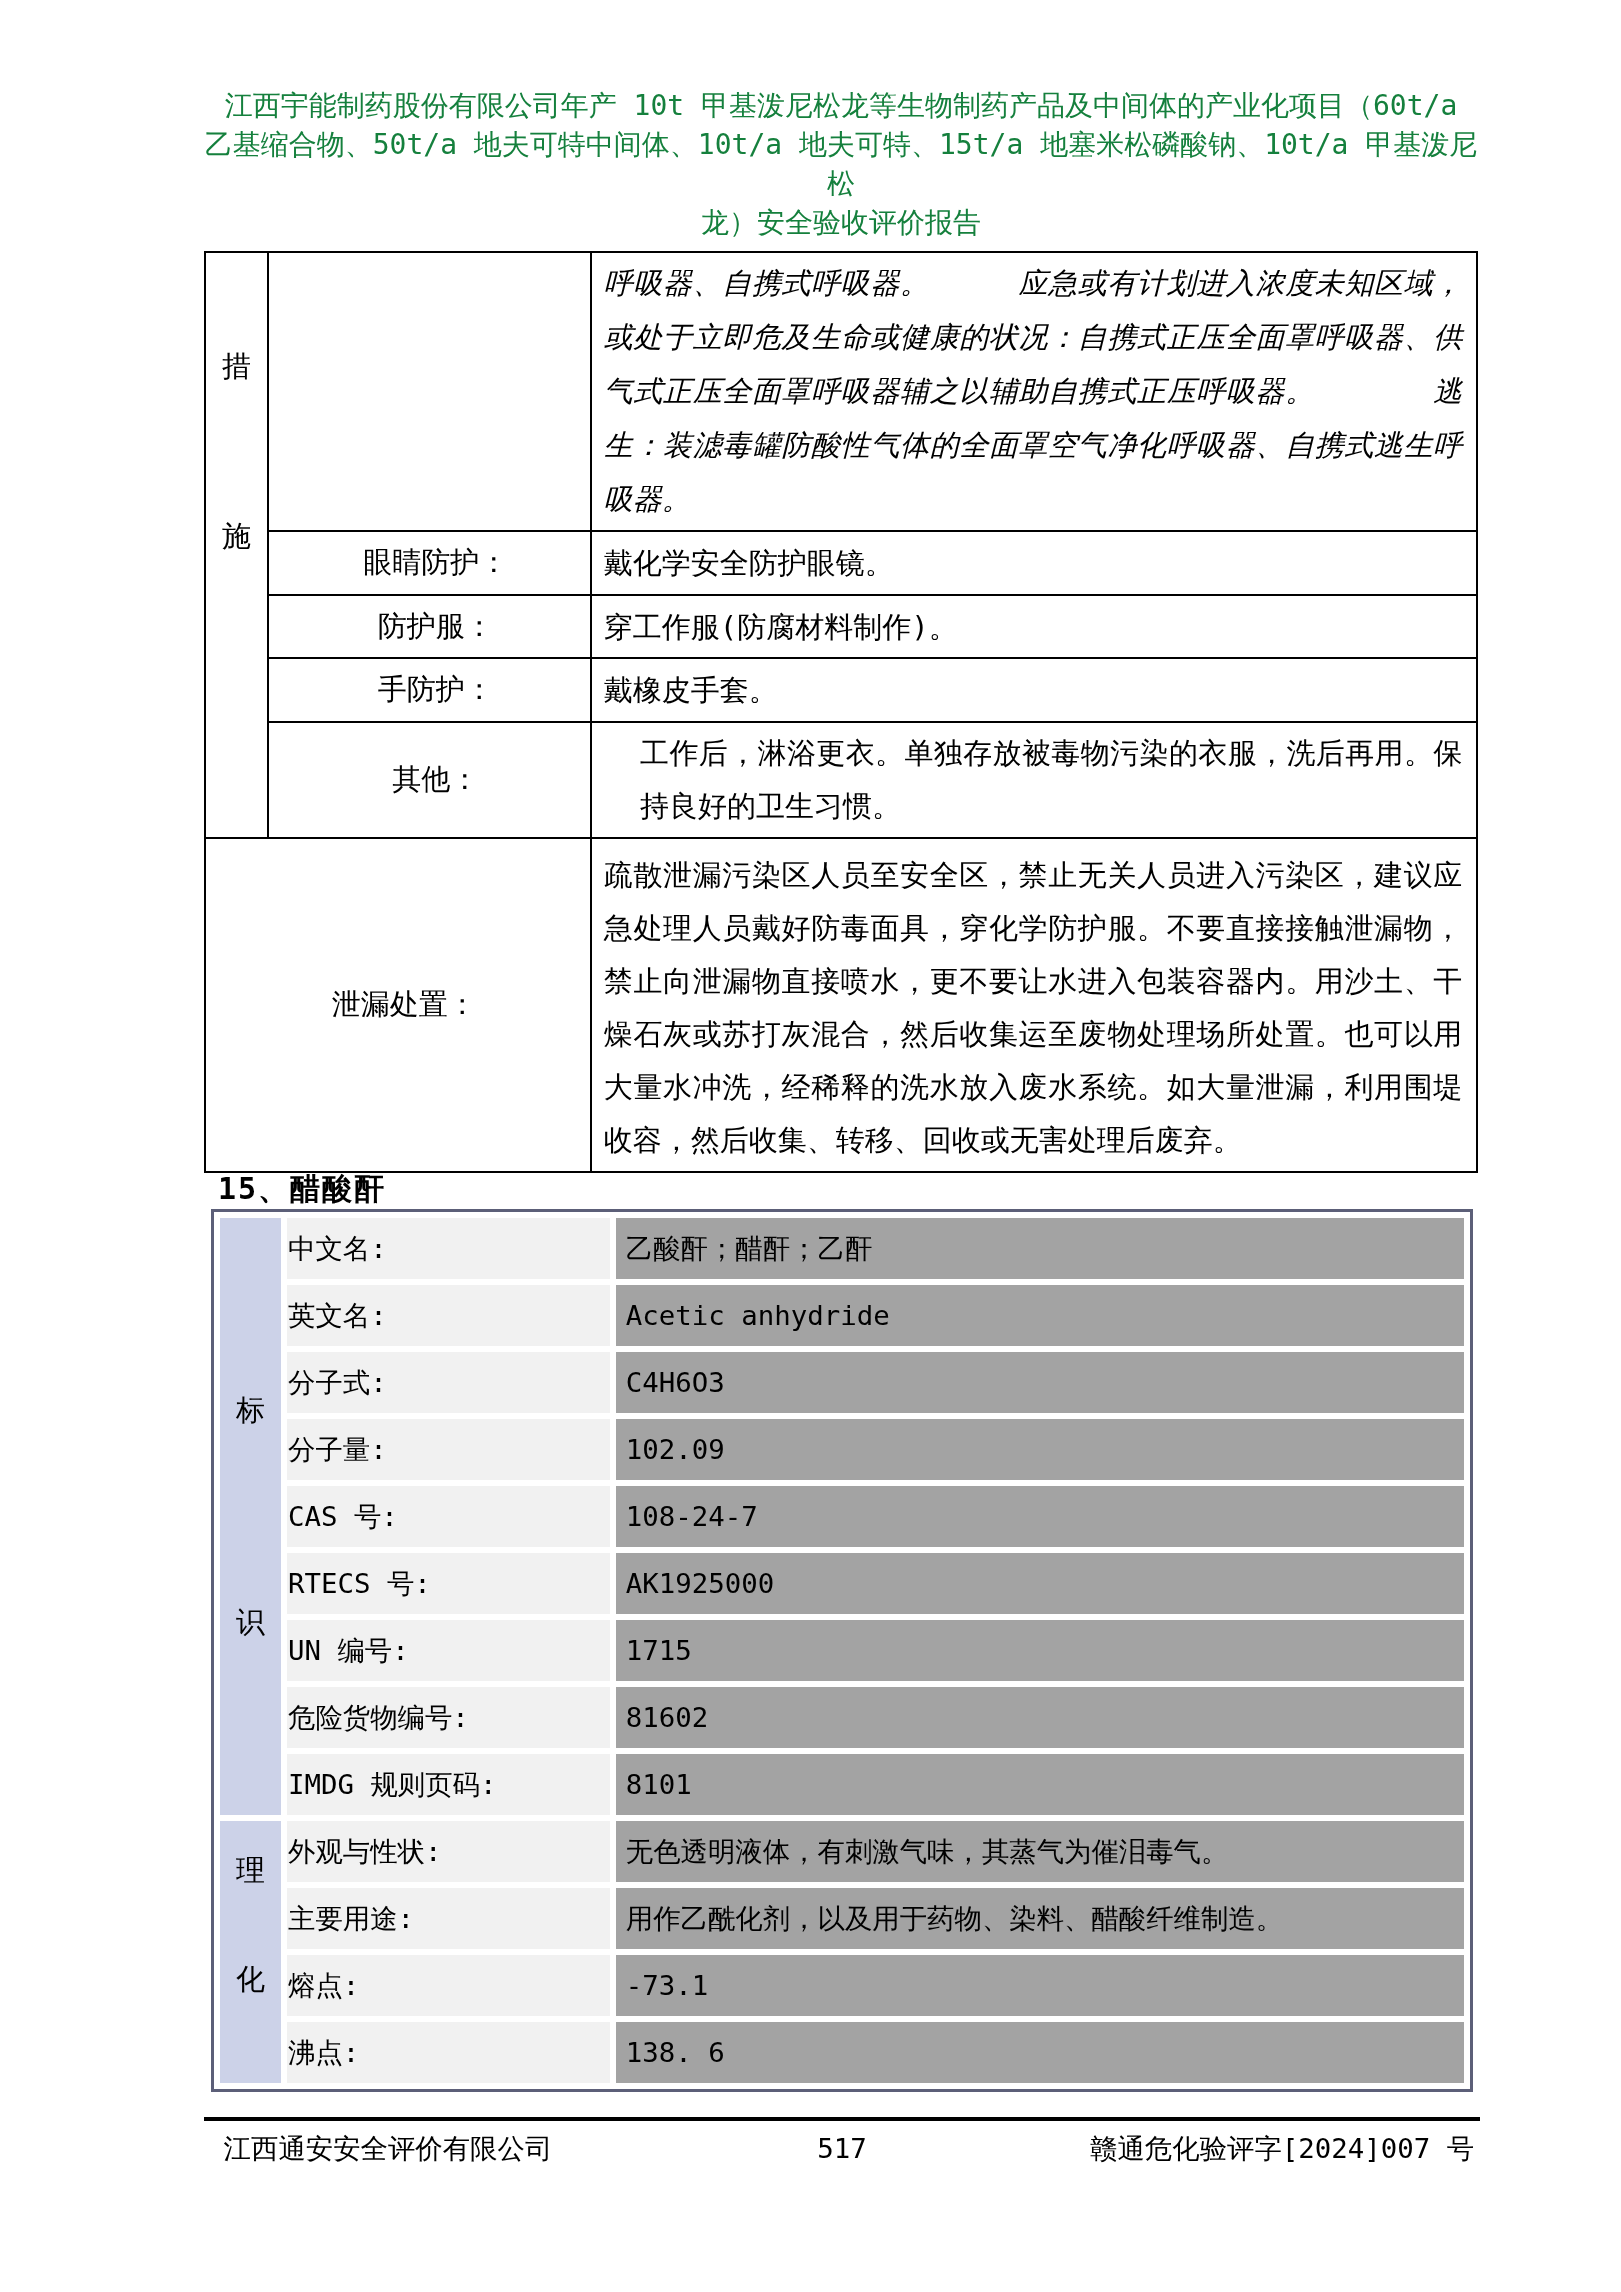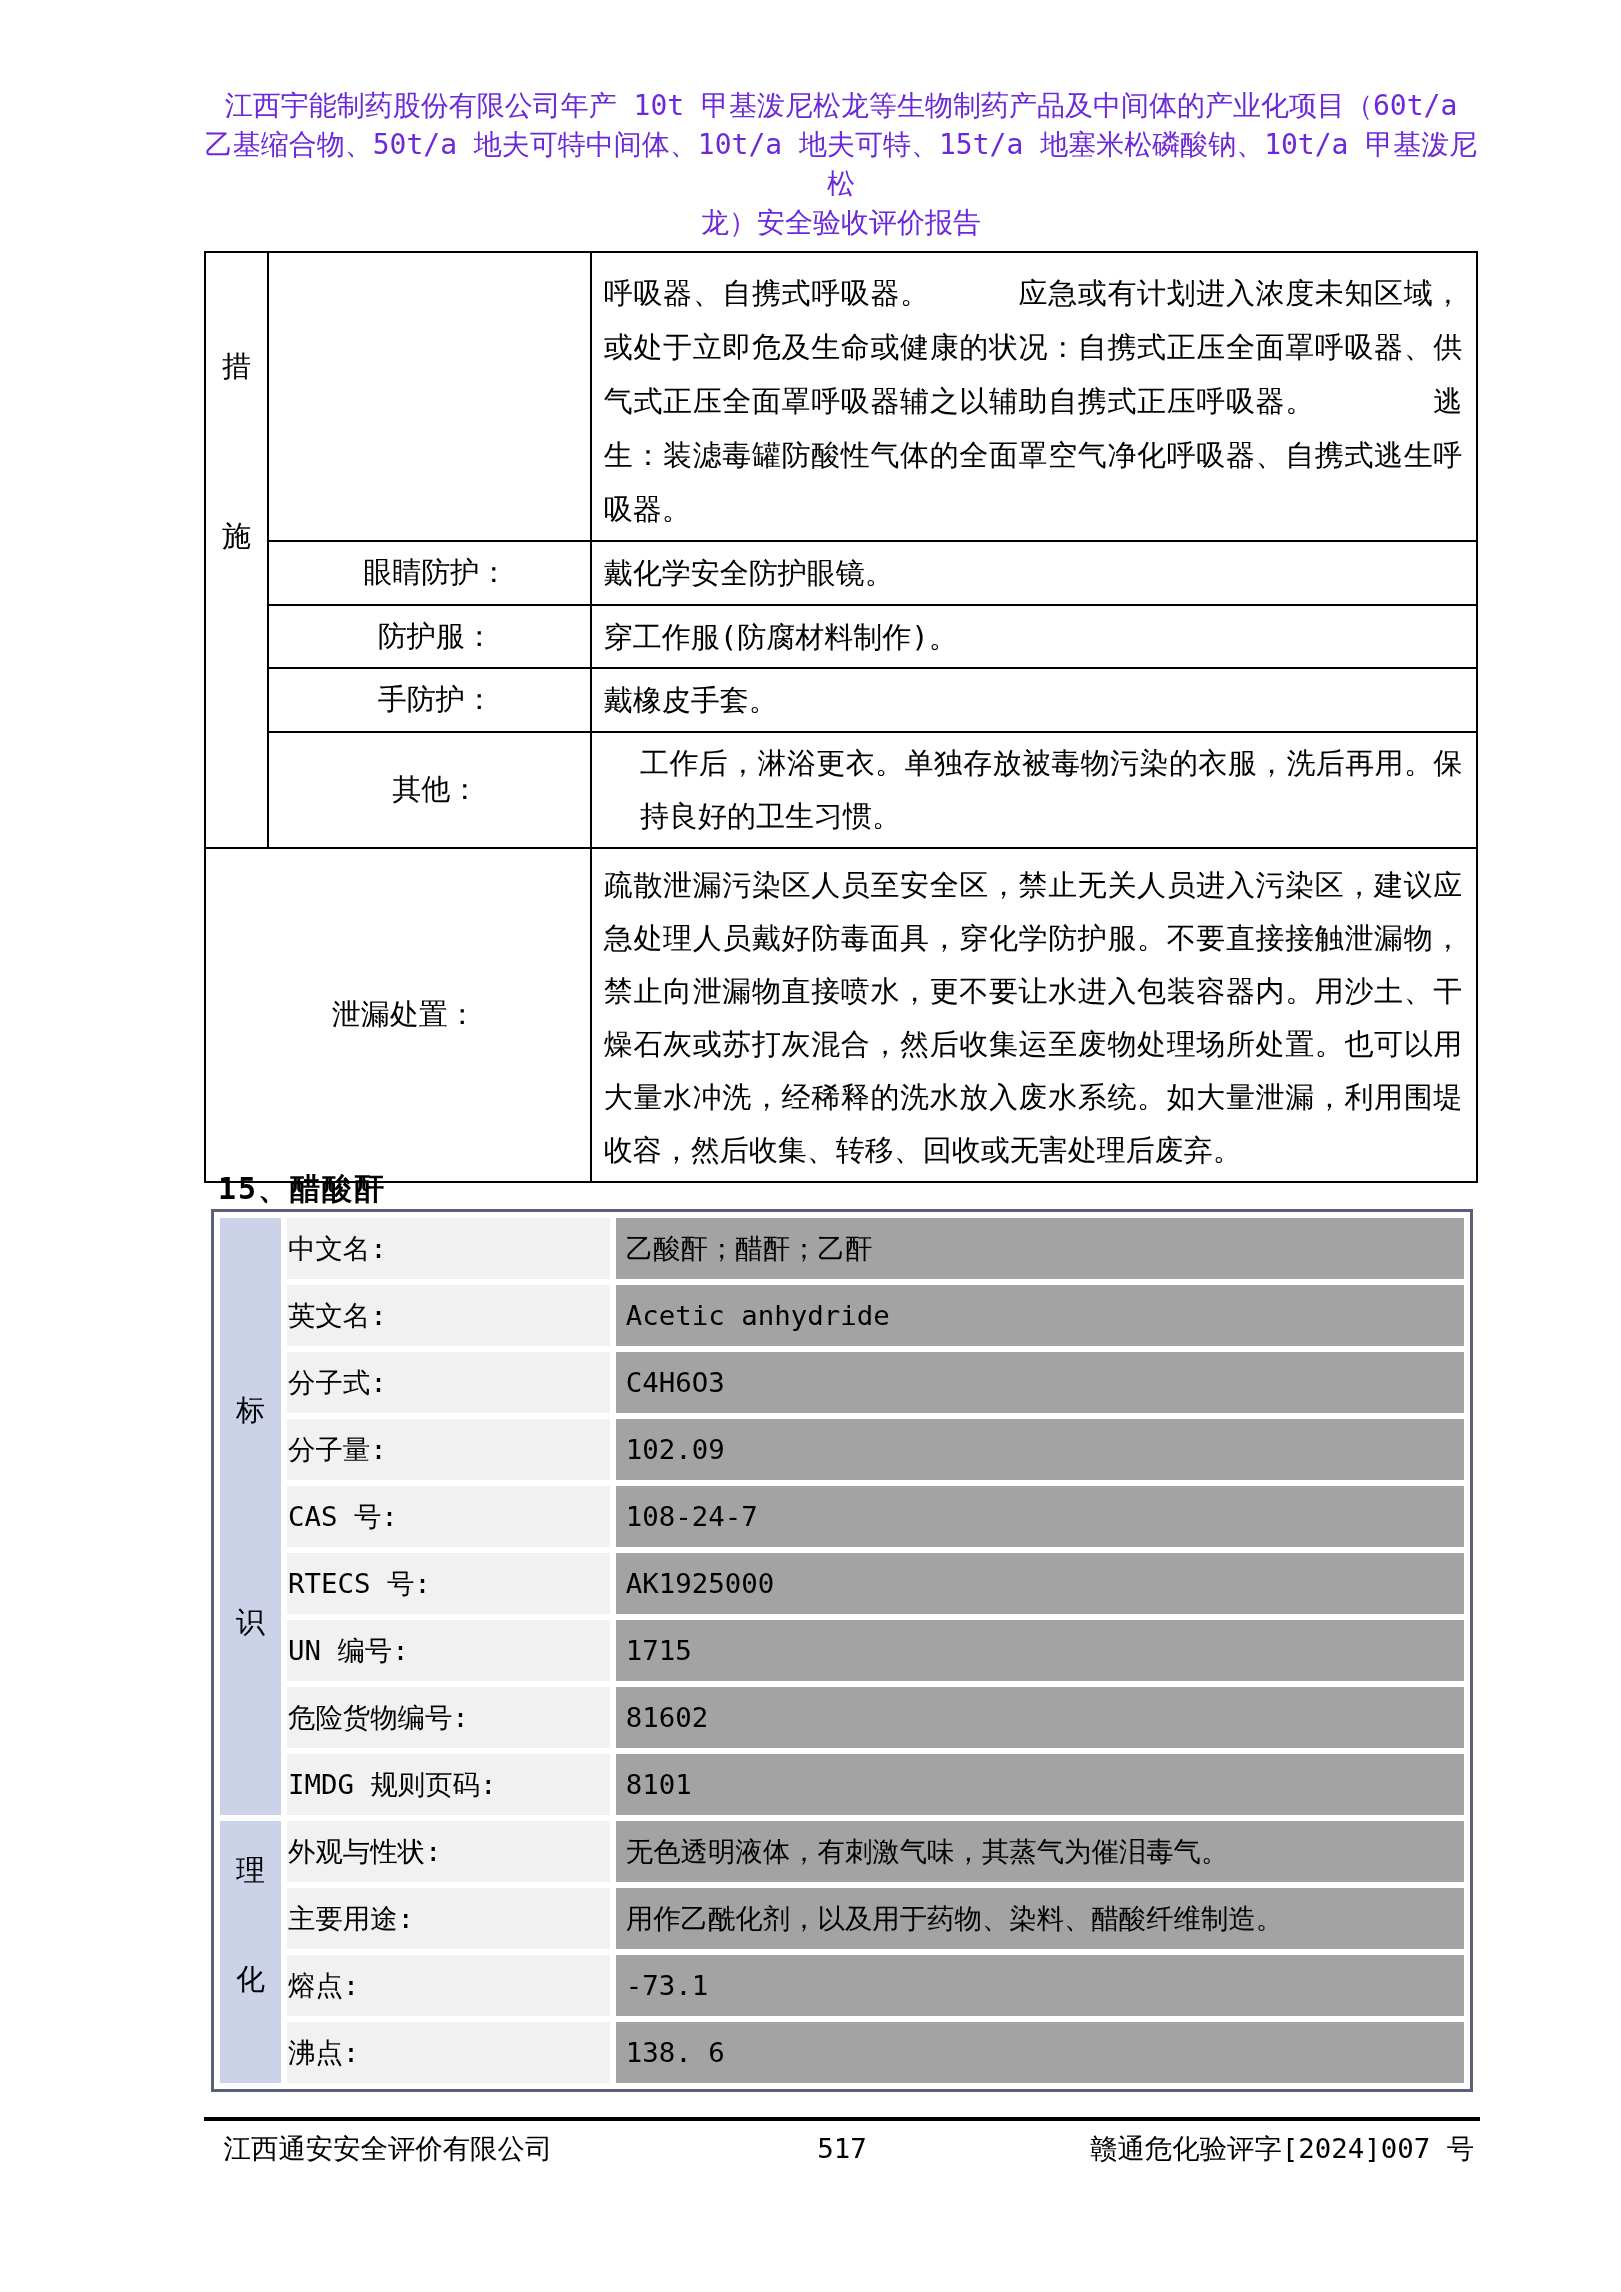--- a/index.html
+++ b/index.html
@@ -6,21 +6,21 @@
   body{
     width:1621px;height:2293px;
     font-family:"DejaVu Sans Mono","Liberation Mono",monospace;
     color:#000;
   }
   .page{position:relative;width:1621px;height:2293px;background:#fff;overflow:hidden;}
 
   
   .doc-header{
     position:absolute;top:86px;left:204px;width:1274px;
-    text-align:center;font-size:28px;line-height:39px;color:#6d28d9;
+    text-align:center;font-size:28px;line-height:39px;color:#15803d;
   }
 
   
   table.t1{
     position:absolute;top:251px;left:204px;width:1274px;
     border-collapse:collapse;table-layout:fixed;
     border:2.9px solid #000;
     font-size:29px;
   }
   table.t1 td{border:2px solid #000;vertical-align:middle;overflow:hidden;}
@@ -30,21 +30,21 @@
   .t1 .r4{height:57px}
   .t1 .r5{height:114px}
   .t1 .r6{height:330px}
   .t1 td.vcell{vertical-align:top;text-align:center;}
   .t1 .vstack{margin-top:93px;display:flex;flex-direction:column;align-items:center;gap:130px;}
   .t1 td.lbl{padding-left:13.7px;text-align:center;}
   .t1 td.cnt{
     padding:3.9px 13.7px 3.9px 11.8px;line-height:54px;
     text-align:justify;text-align-last:left;
   }
-  .t1 td.cnt.topalign{vertical-align:top;padding-top:13px;}
+  .t1 td.cnt.topalign{vertical-align:top;padding-top:3px;font-style:italic;}
   .t1 .r5 td.cnt{line-height:53px;padding-left:48px;}
   .t1 .r6 td.cnt{vertical-align:top;padding-top:9.8px;line-height:53px;}
 
   
   .section-title{
     position:absolute;top:1147px;left:218px;
     font-size:30px;font-weight:bold;letter-spacing:2px;margin-top:22px;
   }
 
   

